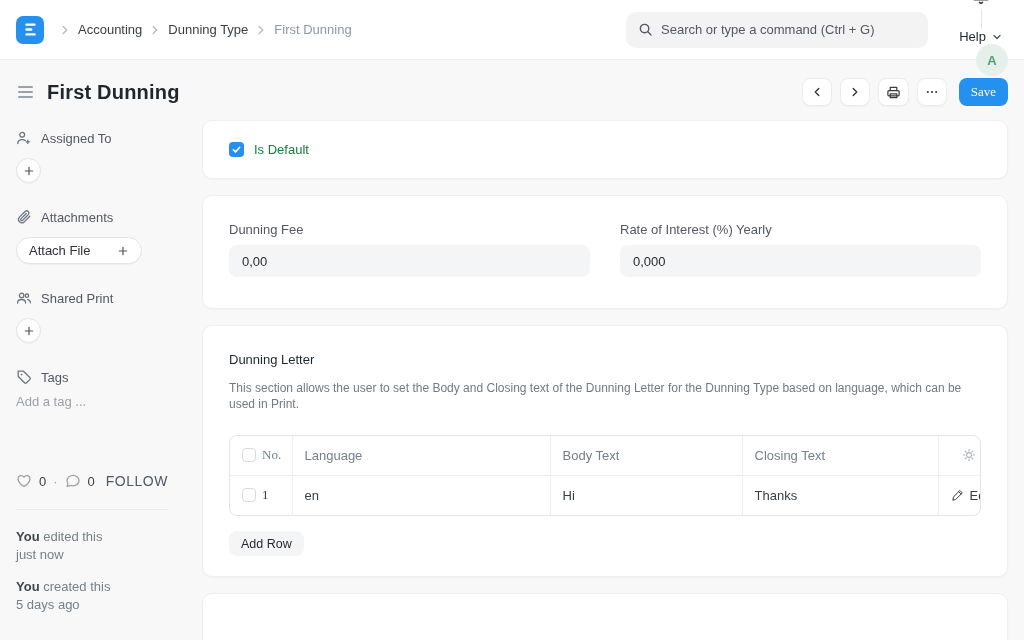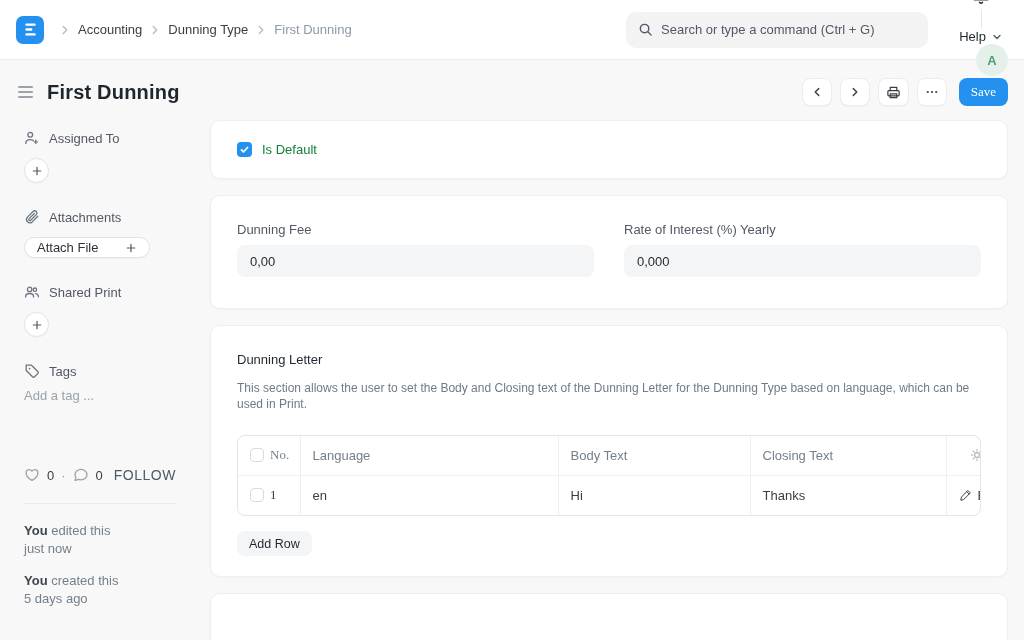--- a/index.html
+++ b/index.html
@@ -59,34 +59,34 @@
     border-radius:8px; cursor:pointer; display:flex; align-items:center; justify-content:center;
     color:#383e45; box-shadow:0 1px 1px rgba(0,0,0,.03);
   }
   .btn-primary {
     height:28px; padding:0 12px; background:#2490ef; color:#fff; border:none; border-radius:8px;
     font:inherit; font-weight:500; cursor:pointer; margin-left:4px;
   }
 
   
   .layout { display:flex; padding:0 16px; align-items:flex-start; }
-  .sidebar { width:162px; flex:none; padding-top:10px;margin-left:8px; }
+  .sidebar { width:162px; flex:none; padding-top:10px; }
   .main { flex:1; margin-left:24px; min-width:0; }
 
   
   .sb-head { display:flex; align-items:center; gap:9px; color:#525866; margin-bottom:12px; }
   .sb-head .sb-icn { color:#6b7680; }
   .sb-section { margin-bottom:26px; }
   .circle-btn {
     width:25px; height:25px; border-radius:50%; background:#fff; border:1px solid #e3e3e3;
     color:#525866; cursor:pointer; display:flex; align-items:center; justify-content:center;
     box-shadow:0 1px 1px rgba(0,0,0,.03);
   }
   .attach-btn {
-    height:21px; width:126px; border-radius:15px; background:#fff; border:1px solid #e3e3e3;
+    height:27px; width:126px; border-radius:15px; background:#fff; border:1px solid #e3e3e3;
     display:flex; align-items:center; justify-content:space-between; padding:0 12px;
     font:inherit; color:#2b3238; cursor:pointer; box-shadow:0 1px 1px rgba(0,0,0,.03);
   }
   .add-tag { color:#9aa2aa; cursor:pointer; margin-top:2px; }
   .likes-row { display:flex; align-items:center; gap:7px; margin-top:64px; color:#525866; }
   .likes-row .cnt { color:#383e45; }
   .follow { font-size:14px; letter-spacing:.5px; color:#4c5a67; cursor:pointer; margin-left:4px; }
   .sb-divider { border:none; border-top:1px solid #ebebeb; margin:20px 10px 18px 0; }
   .stamp { color:#74808b; line-height:18px; margin-bottom:14px; }
   .stamp b { color:#3e4650; font-weight:700; }

